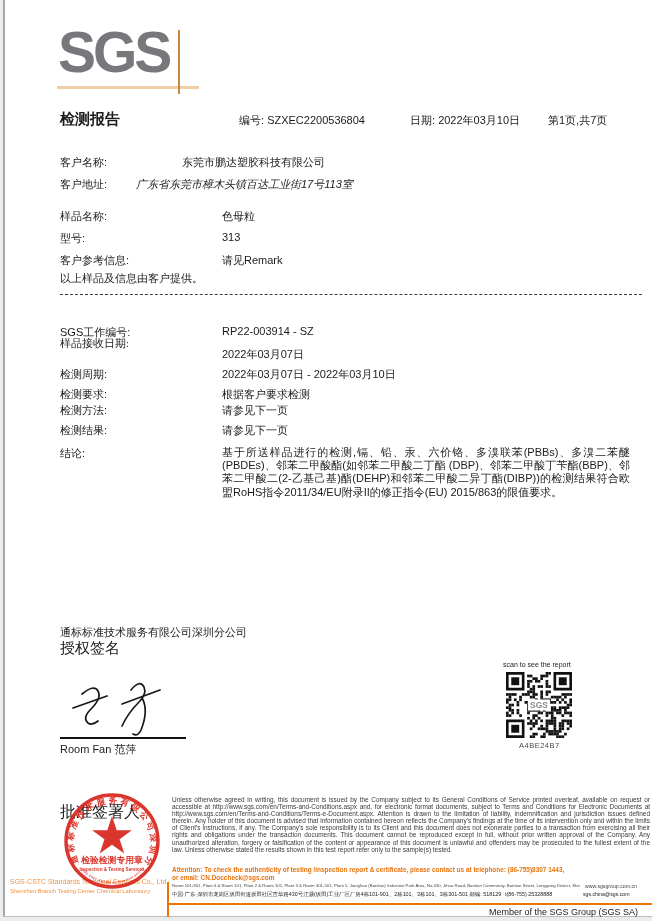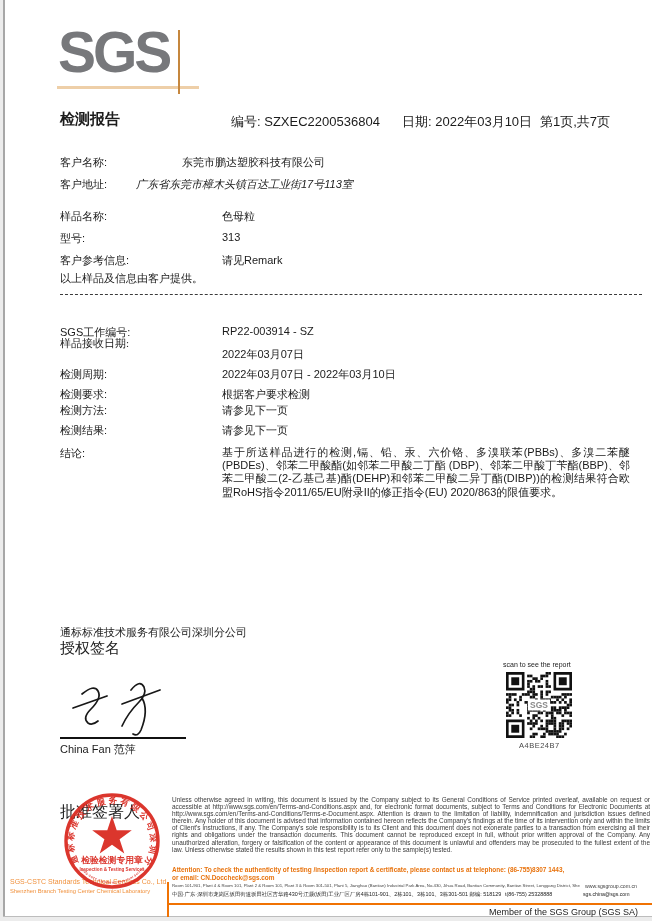--- a/index.html
+++ b/index.html
@@ -12,21 +12,21 @@
   .edge-left-strip{left:0;top:0;width:3px;height:921px;background:#ececec;}
   .edge-left-line{left:3px;top:0;width:2px;height:921px;background:#a7a7a7;}
   .edge-bottom-strip{left:0;top:917px;width:652px;height:4px;background:#ececec;}
   .edge-bottom-line{left:3px;top:916px;width:649px;height:1px;background:#bdbdbd;}
   
   .logo-text{left:58px;top:22px;font-size:57px;font-weight:bold;color:#77787b;letter-spacing:-3px;line-height:60px;}
   .logo-underline{left:57px;top:86px;width:142px;height:3px;background:#eecfa8;}
   .logo-vline{left:178px;top:30px;width:2px;height:64px;background:#c6873e;}
   
   .doc-title{left:60px;top:110px;font-size:15px;font-weight:bold;}
-  .hdr{font-size:13px;top:113px;}
+  .hdr{font-size:11px;top:113px;margin-left:8px;}
   
   .lbl{font-size:11px;left:60px;white-space:nowrap;}
   .val{font-size:11px;white-space:nowrap;}
   .dashed-sep{left:60px;top:294px;width:582px;border-top:1.6px dashed #3c3c3c;height:0;}
   .conclusion{left:222px;top:446px;width:408px;font-size:11px;line-height:13.2px;text-align:justify;}
   
   .sig-company{left:60px;top:625px;font-size:11px;}
   .sig-auth{left:60px;top:639px;font-size:15px;}
   .sig-line{left:60px;top:737px;width:126px;height:1.5px;background:#111;}
   .sig-name{left:60px;top:742px;font-size:11px;}
@@ -86,35 +86,35 @@
 <div class="abs val" style="left:222px;top:347px;">2022年03月07日</div>
 <div class="abs lbl" style="top:367px;text-align:center;">检测周期:</div>
 <div class="abs val" style="left:222px;top:367px;">2022年03月07日 - 2022年03月10日</div>
 <div class="abs lbl" style="top:387px;">检测要求:</div>
 <div class="abs val" style="left:222px;top:387px;">根据客户要求检测</div>
 <div class="abs lbl" style="top:403px;">检测方法:</div>
 <div class="abs val" style="left:222px;top:403px;">请参见下一页</div>
 <div class="abs lbl" style="top:423px;">检测结果:</div>
 <div class="abs val" style="left:222px;top:423px;">请参见下一页</div>
 <div class="abs lbl" style="top:446px;">结论:</div>
-<div class="abs conclusion">基于所送样品进行的检测,镉、铅、汞、六价铬、多溴联苯(PBBs)、多溴二苯醚(PBDEs)、邻苯二甲酸酯(如邻苯二甲酸二丁酯 (DBP)、邻苯二甲酸丁苄酯(BBP)、邻苯二甲酸二(2-乙基己基)酯(DEHP)和邻苯二甲酸二异丁酯(DIBP))的检测结果符合欧盟RoHS指令2011/65/EU附录II的修正指令(EU) 2020/863的限值要求。</div>
+<div class="abs conclusion">基于所送样品进行的检测,镉、铅、汞、六价铬、多溴联苯(PBBs)、多溴二苯醚(PBDEs)、邻苯二甲酸酯(如邻苯二甲酸二丁酯 (DBP)、邻苯二甲酸丁苄酯(BBP)、邻苯二甲酸二(2-乙基己基)酯(DEHP)和邻苯二甲酸二异丁酯(DIBP))的检测结果符合欧盟RoHS指令2011/34/EU附录II的修正指令(EU) 2015/863的限值要求。</div>
 
 <div class="abs sig-company">通标标准技术服务有限公司深圳分公司</div>
 <div class="abs sig-auth">授权签名</div>
 <svg class="abs" style="left:68px;top:672px;" width="130" height="66" viewBox="0 0 130 66">
   <g fill="none" stroke="#181818" stroke-width="1.7" stroke-linecap="round">
     <path d="M14,22 q12,-10 16,-3 q4,7 -7,18 q-9,9 -3,14 q4,3 10,-2"></path>
     <path d="M5,36 l34,-12"></path>
     <path d="M63,18 q9,-11 13,-3 q3,7 -5,15 q-11,11 -17,24"></path>
     <path d="M54,32 l38,-14"></path>
     <path d="M74,26 q7,12 -1,32 q-3,7 -8,4"></path>
   </g>
 </svg>
 <div class="abs sig-line"></div>
-<div class="abs sig-name">China Fan 范萍</div>
+<div class="abs sig-name">Room Fan 范萍</div>
 <div class="abs sig-role">批准签署人</div>
 
 <div class="abs qr-caption">scan to see the report</div>
 <svg class="abs" style="left:506px;top:672px;" width="66" height="66" viewBox="0 0 25 25">
   <rect x="0" y="0" width="25" height="25" fill="#ffffff"></rect>
   <g id="qr-cells" fill="#111111">
       <rect x="15" y="0" width="1.02" height="1.02"></rect>
       <rect x="16" y="0" width="1.02" height="1.02"></rect>
       <rect x="8" y="1" width="1.02" height="1.02"></rect>
       <rect x="9" y="1" width="1.02" height="1.02"></rect>

